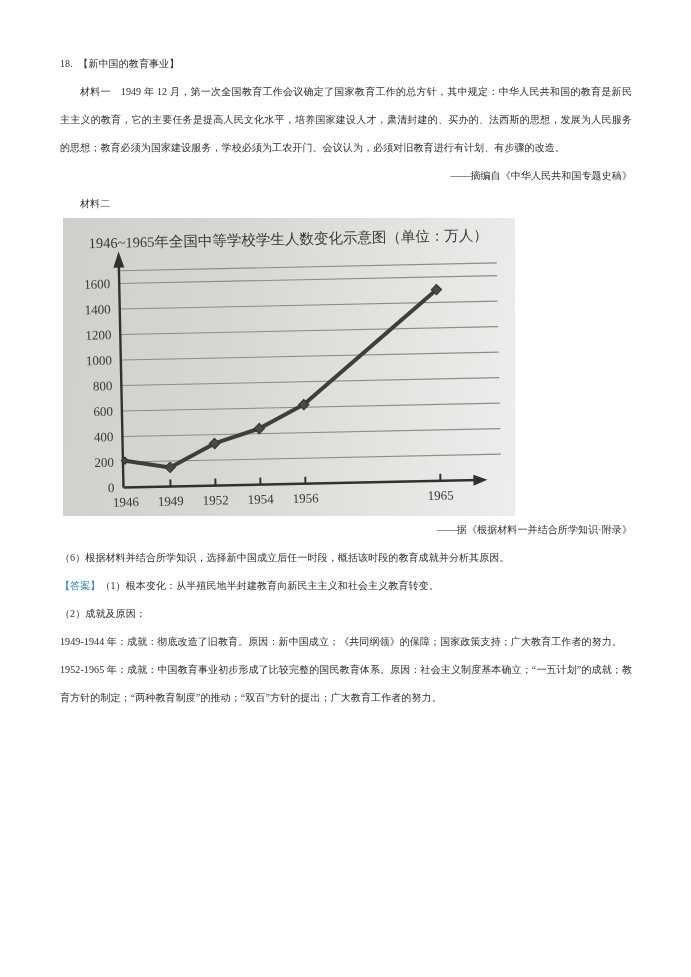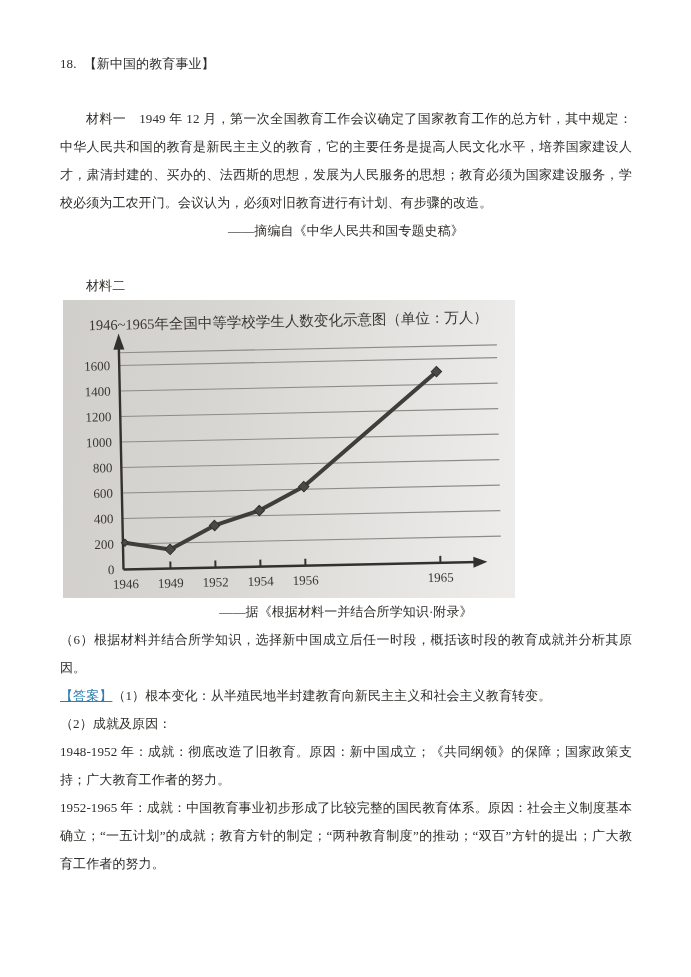--- a/index.html
+++ b/index.html
@@ -2,27 +2,27 @@
 <html style="--c-text: #2f2d2a; --c-answer: #2e7fae; --c-photo: #d8d6d2;"><head>
 <meta charset="utf-8">
 <style>
   html,body { margin:0; padding:0; background:#ffffff; }
   body {
     width:691px; height:977px; overflow:hidden;
     font-family:"Liberation Serif","DejaVu Serif",serif;
     color:var(--c-text,#2f2d2a);
   }
   .page { box-sizing:border-box; width:691px; height:977px; padding:50px 59px 0 60px; }
-  p { margin:0; font-size:13px; line-height:28px; text-align:justify; letter-spacing:0.1px; }
+  p { margin:0; font-size:10px; line-height:28px; text-align:justify; letter-spacing:0.1px; }
   .q-title { text-align:left; }
   .q-num { margin-right:0.55em; }
   .mat-label { margin-right:1em; }
-  .indent { text-indent:2em;margin-top:27px; }
-  .attribution { text-align:center; }
-  .answer-label { color:var(--c-answer,#2e7fae);text-decoration:underline; }
+  .indent { text-indent:2em; }
+  .attribution { text-align:right; }
+  .answer-label { color:var(--c-answer,#2e7fae); }
   .chart-photo {
     position:relative; width:452px; height:298px; margin-left:3px;
     background-color:var(--c-photo,#d8d6d2);
     background-image:linear-gradient(97deg, rgba(80,76,70,0.05) 0%, rgba(255,255,255,0) 35%, rgba(255,255,255,0.55) 97%);
   }
   .chart-photo svg {
     position:absolute; left:0; top:0;
     transform:rotate(-1.2deg); transform-origin:50% 50%;
     font-family:"Liberation Serif","DejaVu Serif",serif;
   }
@@ -98,16 +98,16 @@
       </svg>
   </div>
 
   <p class="attribution">——据《根据材料一并结合所学知识·附录》</p>
 
   <p>（6）根据材料并结合所学知识，选择新中国成立后任一时段，概括该时段的教育成就并分析其原因。</p>
 
   <p><span class="answer-label">【答案】</span><span>（1）根本变化：从半殖民地半封建教育向新民主主义和社会主义教育转变。</span></p>
 
   <p>（2）成就及原因：</p>
-  <p>1948-1952 年：成就：彻底改造了旧教育。原因：新中国成立；《共同纲领》的保障；国家政策支持；广大教育工作者的努力。</p>
+  <p>1949-1944 年：成就：彻底改造了旧教育。原因：新中国成立；《共同纲领》的保障；国家政策支持；广大教育工作者的努力。</p>
   <p>1952-1965 年：成就：中国教育事业初步形成了比较完整的国民教育体系。原因：社会主义制度基本确立；“一五计划”的成就；教育方针的制定；“两种教育制度”的推动；“双百”方针的提出；广大教育工作者的努力。</p>
 
 </div>
 
 </body></html>

